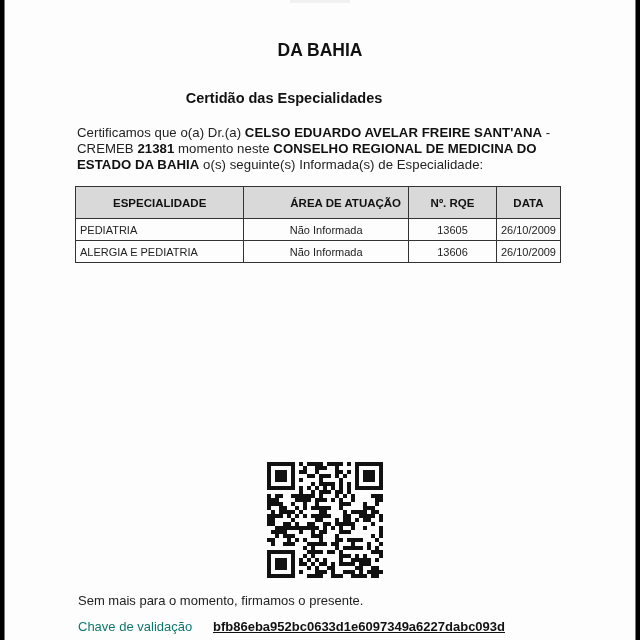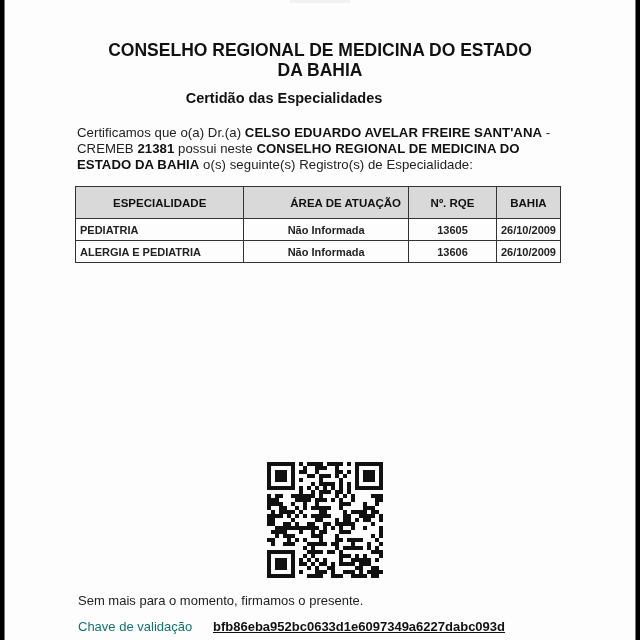--- a/index.html
+++ b/index.html
@@ -31,21 +31,21 @@
     }
     .intro b { color:#111; }
     table.spec {
       position:absolute; left:75px; top:186px; width:486px;
       border-collapse:collapse; font-size:11px; color:#222;
     }
     table.spec th, table.spec td { border:1px solid #333; }
     table.spec th {
       background:#d9d9d9; height:29px; font-weight:bold; font-size:11.5px; color:#111;margin-top:12px;
     }
-    table.spec td { height:21px; padding:0 4px;font-weight:bold; }
+    table.spec td { height:21px; padding:0 4px; }
     .c1 { width:164px; text-align:left; }
     .c2 { width:127px; text-align:center;padding-left:40px; }
     .c3 { width:82px; text-align:center; }
     .c4 { text-align:center; }
     th.c1 { text-align:center; }
     .qr {
       position:absolute; left:267px; top:462px; width:116px; height:116px;
       display:grid; grid-template-columns:repeat(29, 4px); grid-template-rows:repeat(29, 4px);
     }
     .qr span { width:4px; height:4px; }
@@ -63,37 +63,36 @@
   </style>
 </head>
 <body>
 
 <div class="page"></div>
 <div class="page-edge-l"></div>
 <div class="page-edge-r"></div>
 <div class="top-fragment"></div>
 
 <div class="title">
-  <div>CONSELHO REGIONAL DE MEDICINA DO ESTADO</div>
   <div>DA BAHIA</div>
 </div>
 
 <div class="subtitle">Certidão das Especialidades</div>
 
 <div class="intro">
-  <span>Certificamos que o(a) Dr.(a) </span><b>CELSO EDUARDO AVELAR FREIRE SANT'ANA</b><span> - CREMEB </span><b>21381</b><span> possui neste </span><b>CONSELHO REGIONAL DE MEDICINA DO ESTADO DA BAHIA</b><span> o(s) seguinte(s) Registro(s) de Especialidade:</span>
+  <span>Certificamos que o(a) Dr.(a) </span><b>CELSO EDUARDO AVELAR FREIRE SANT'ANA</b><span> - CREMEB </span><b>21381</b><span> momento neste </span><b>CONSELHO REGIONAL DE MEDICINA DO ESTADO DA BAHIA</b><span> o(s) seguinte(s) Informada(s) de Especialidade:</span>
 </div>
 
 <table class="spec">
   <thead>
     <tr>
       <th class="c1">ESPECIALIDADE</th>
       <th class="c2">ÁREA DE ATUAÇÃO</th>
       <th class="c3">Nº. RQE</th>
-      <th class="c4">BAHIA</th>
+      <th class="c4">DATA</th>
     </tr>
   </thead>
   <tbody>
     <tr>
       <td class="c1">PEDIATRIA</td>
       <td class="c2">Não Informada</td>
       <td class="c3">13605</td>
       <td class="c4">26/10/2009</td>
     </tr>
     <tr>

